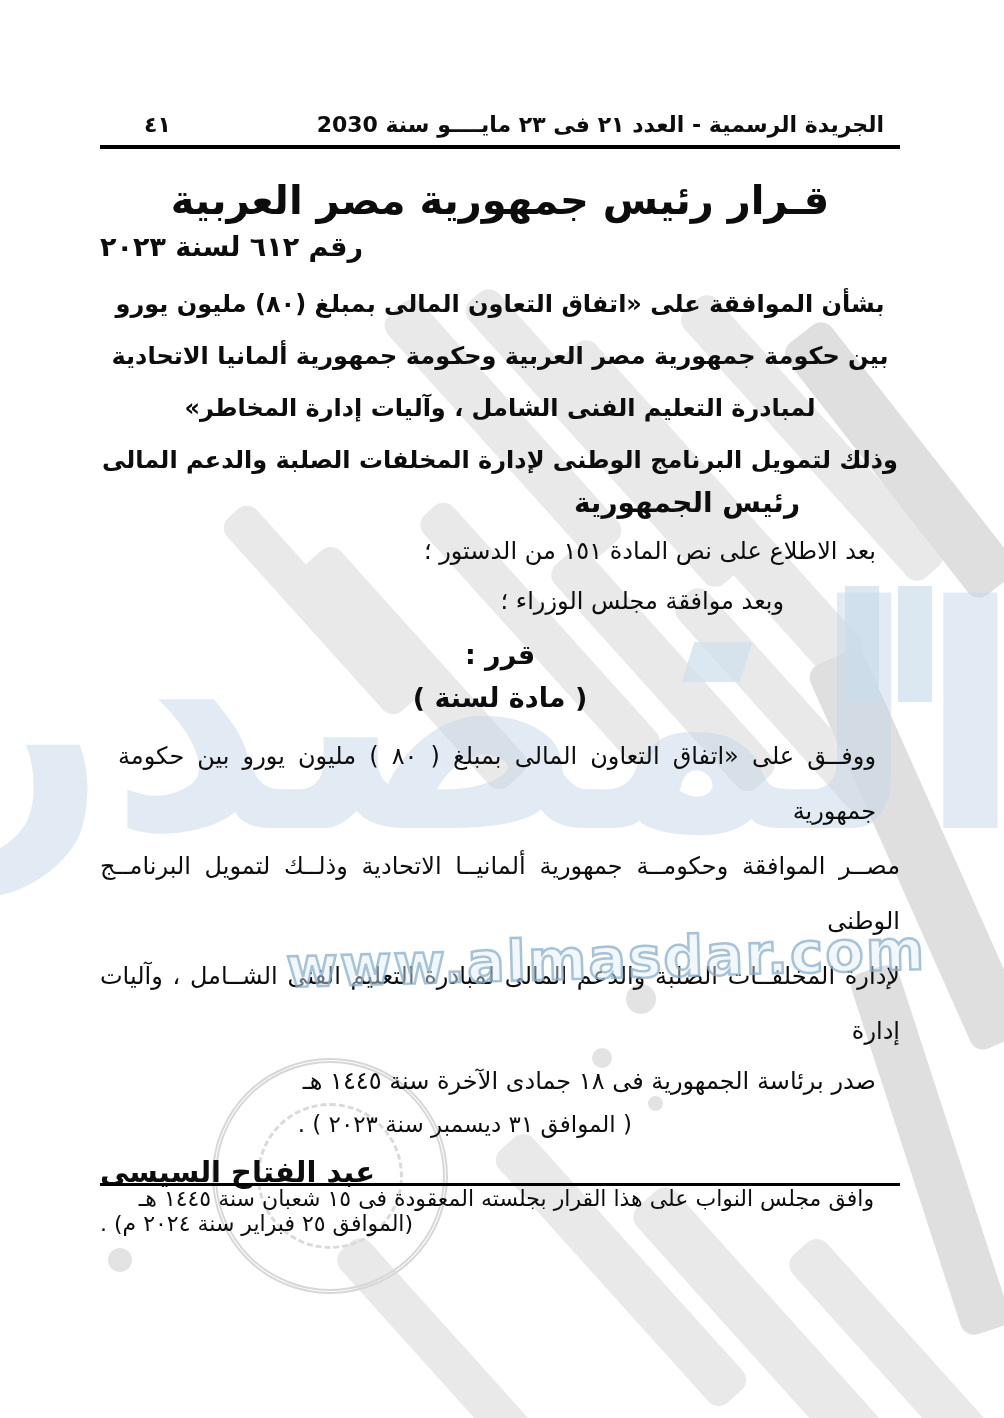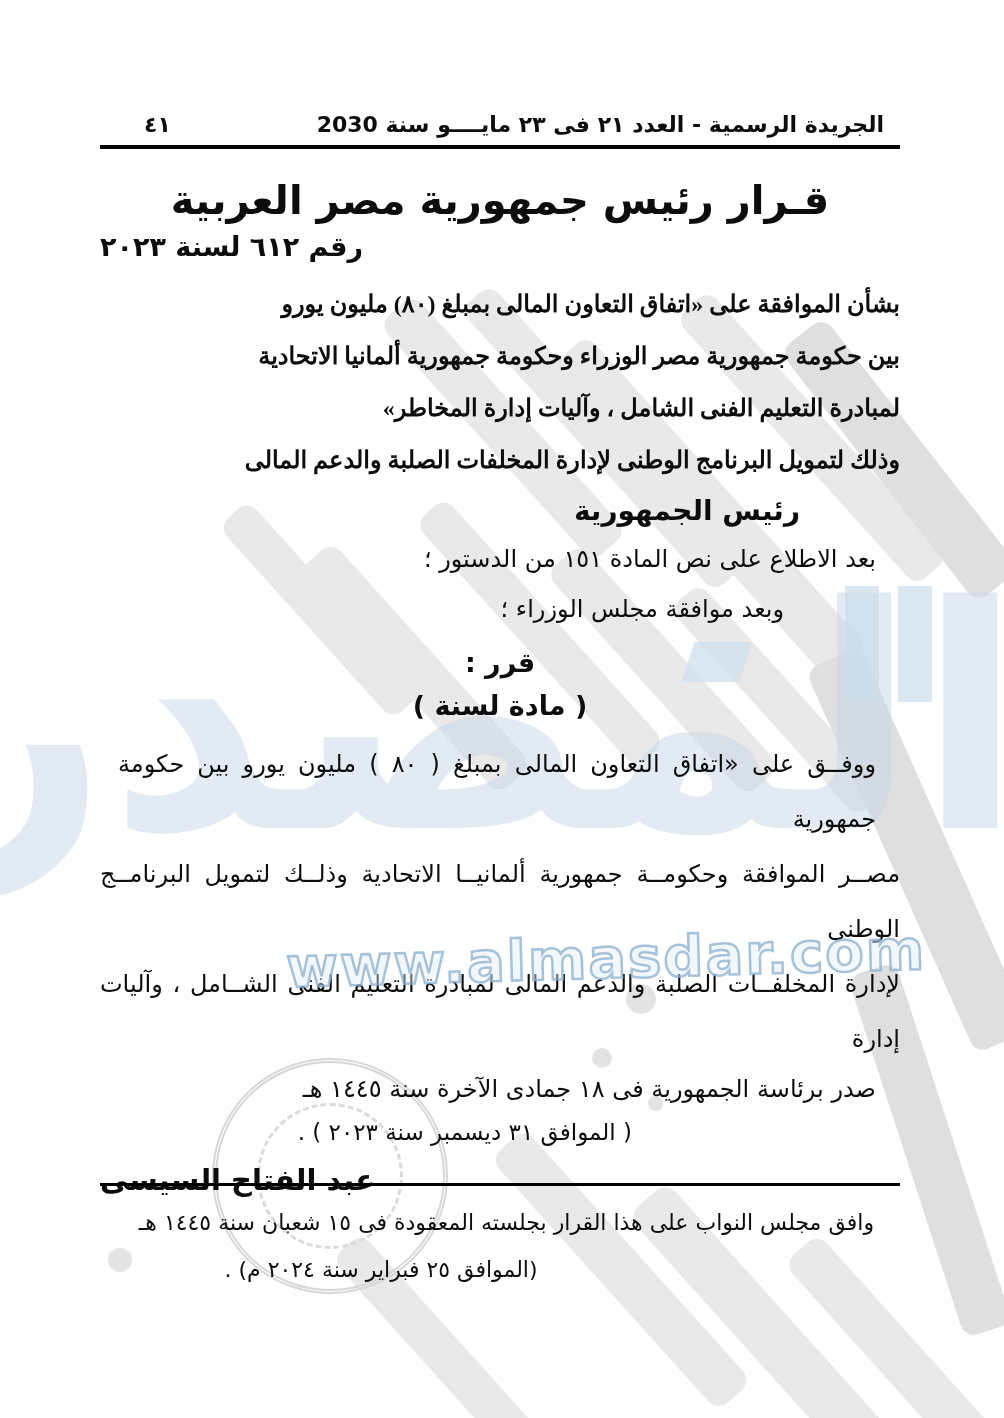--- a/index.html
+++ b/index.html
@@ -47,43 +47,43 @@
     font-weight:bold;font-size:22px;
   }
   .header-title{margin-right:16px;}
   .page-number{margin-left:44px;font-weight:bold;}
   .header-rule{margin-top:8px;border-top:4px solid #000;height:0;}
   .decree-title{
     margin-top:28px;text-align:center;
     font-size:40px;font-weight:bold;letter-spacing:-1px;
   }
   .decree-number{margin-top:8px;text-align:left;font-size:27px;font-weight:bold;}
-  .subject{margin-top:16px;font-size:24px;font-weight:bold;font-family:Liberation Serif, serif;}
+  .subject{margin-top:16px;font-size:24px;font-weight:bold;text-align:center;}
   .subject div{line-height:52px;}
   .issuer-heading{
-    margin-top:8px;margin-right:100px;
+    margin-right:100px;
     text-align:left;font-size:28px;font-weight:bold;
   }
   .issuer-heading{text-align:left;}
   .preamble-1{margin-top:18px;text-align:right;padding-right:24px;font-size:24px;}
   .preamble-2{margin-top:22px;text-align:right;padding-right:116px;font-size:24px;}
   .decision-word{margin-top:24px;text-align:center;font-size:27px;font-weight:bold;}
   .article-heading{margin-top:12px;text-align:center;font-size:27px;font-weight:bold;}
   .body-block{margin-top:16px;font-size:24px;}
   .body-block div{line-height:55px;}
   .b-just{text-align:justify;text-align-last:justify;}
   .b-first{padding:0 24px 0 18px;}
   .b-last{text-align:right;}
   .issued-line{margin-top:8px;text-align:right;padding-right:24px;font-size:24px;}
   .gregorian-line{margin-top:16px;text-align:right;padding-right:268px;font-size:23px;}
   .signature{margin-top:18px;text-align:left;font-size:29px;font-weight:bold;}
   .footnote{position:absolute;z-index:1;top:1183px;right:104px;left:100px;font-size:22px;}
   .footnote-rule{border-top:3px solid #000;height:0;}
-  .footnote-1{margin-top:24px;text-align:right;padding-right:26px;}
-  .footnote-2{margin-top:22px;text-align:center;padding-right:238px;}
+  .footnote-1{margin-top:0;text-align:right;padding-right:26px;}
+  .footnote-2{margin-top:0;text-align:left;padding-right:238px;}
 </style>
 </head>
 <body>
 
 <div class="page">
 
   <div class="wm wm-stroke" style="left:480px;top:268px;width:46px;height:320px;transform:rotate(-42deg);"></div>
   <div class="wm wm-stroke" style="left:582px;top:248px;width:40px;height:380px;transform:rotate(-42deg);"></div>
   <div class="wm wm-stroke" style="left:682px;top:298px;width:52px;height:420px;transform:rotate(-42deg);"></div>
   <div class="wm wm-stroke" style="left:790px;top:258px;width:44px;height:360px;transform:rotate(-42deg);"></div>
@@ -118,21 +118,21 @@
       <div class="header-title">الجريدة الرسمية - العدد ٢١ فى ٢٣ مايــــو سنة 2030</div>
       <div class="page-number">٤١</div>
     </div>
     <div class="header-rule"></div>
 
     <div class="decree-title">قـرار رئيس جمهورية مصر العربية</div>
     <div class="decree-number">رقم ٦١٢ لسنة ٢٠٢٣</div>
 
     <div class="subject">
       <div>بشأن الموافقة على «اتفاق التعاون المالى بمبلغ (٨٠) مليون يورو</div>
-      <div>بين حكومة جمهورية مصر الوزراء وحكومة جمهورية ألمانيا الاتحادية</div>
+      <div>بين حكومة جمهورية مصر العربية وحكومة جمهورية ألمانيا الاتحادية</div>
       <div>لمبادرة التعليم الفنى الشامل ، وآليات إدارة المخاطر»</div>
       <div>وذلك لتمويل البرنامج الوطنى لإدارة المخلفات الصلبة والدعم المالى</div>
     </div>
 
     <div class="issuer-heading" style="text-align:right;margin-right:100px;">رئيس الجمهورية</div>
 
     <div class="preamble-1">بعد الاطلاع على نص المادة ١٥١ من الدستور ؛</div>
     <div class="preamble-2">وبعد موافقة مجلس الوزراء ؛</div>
 
     <div class="decision-word">قرر :</div>

